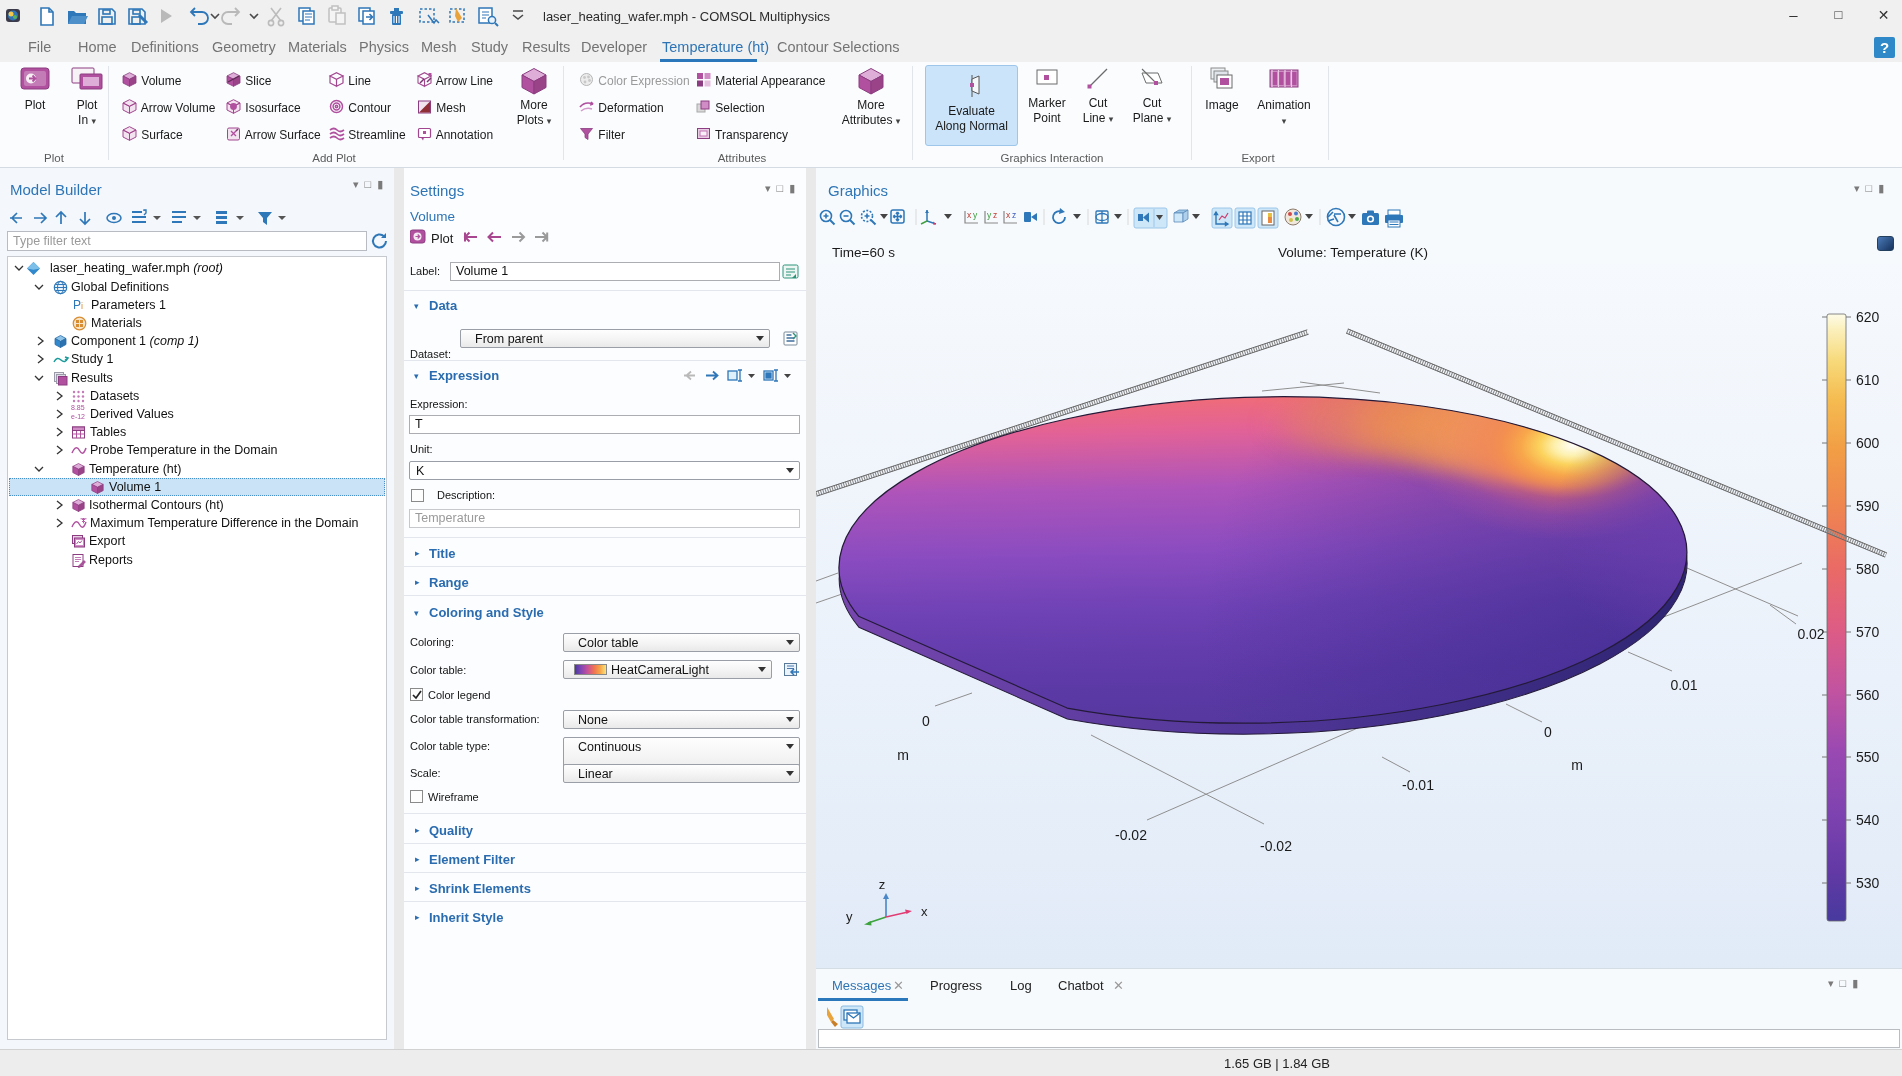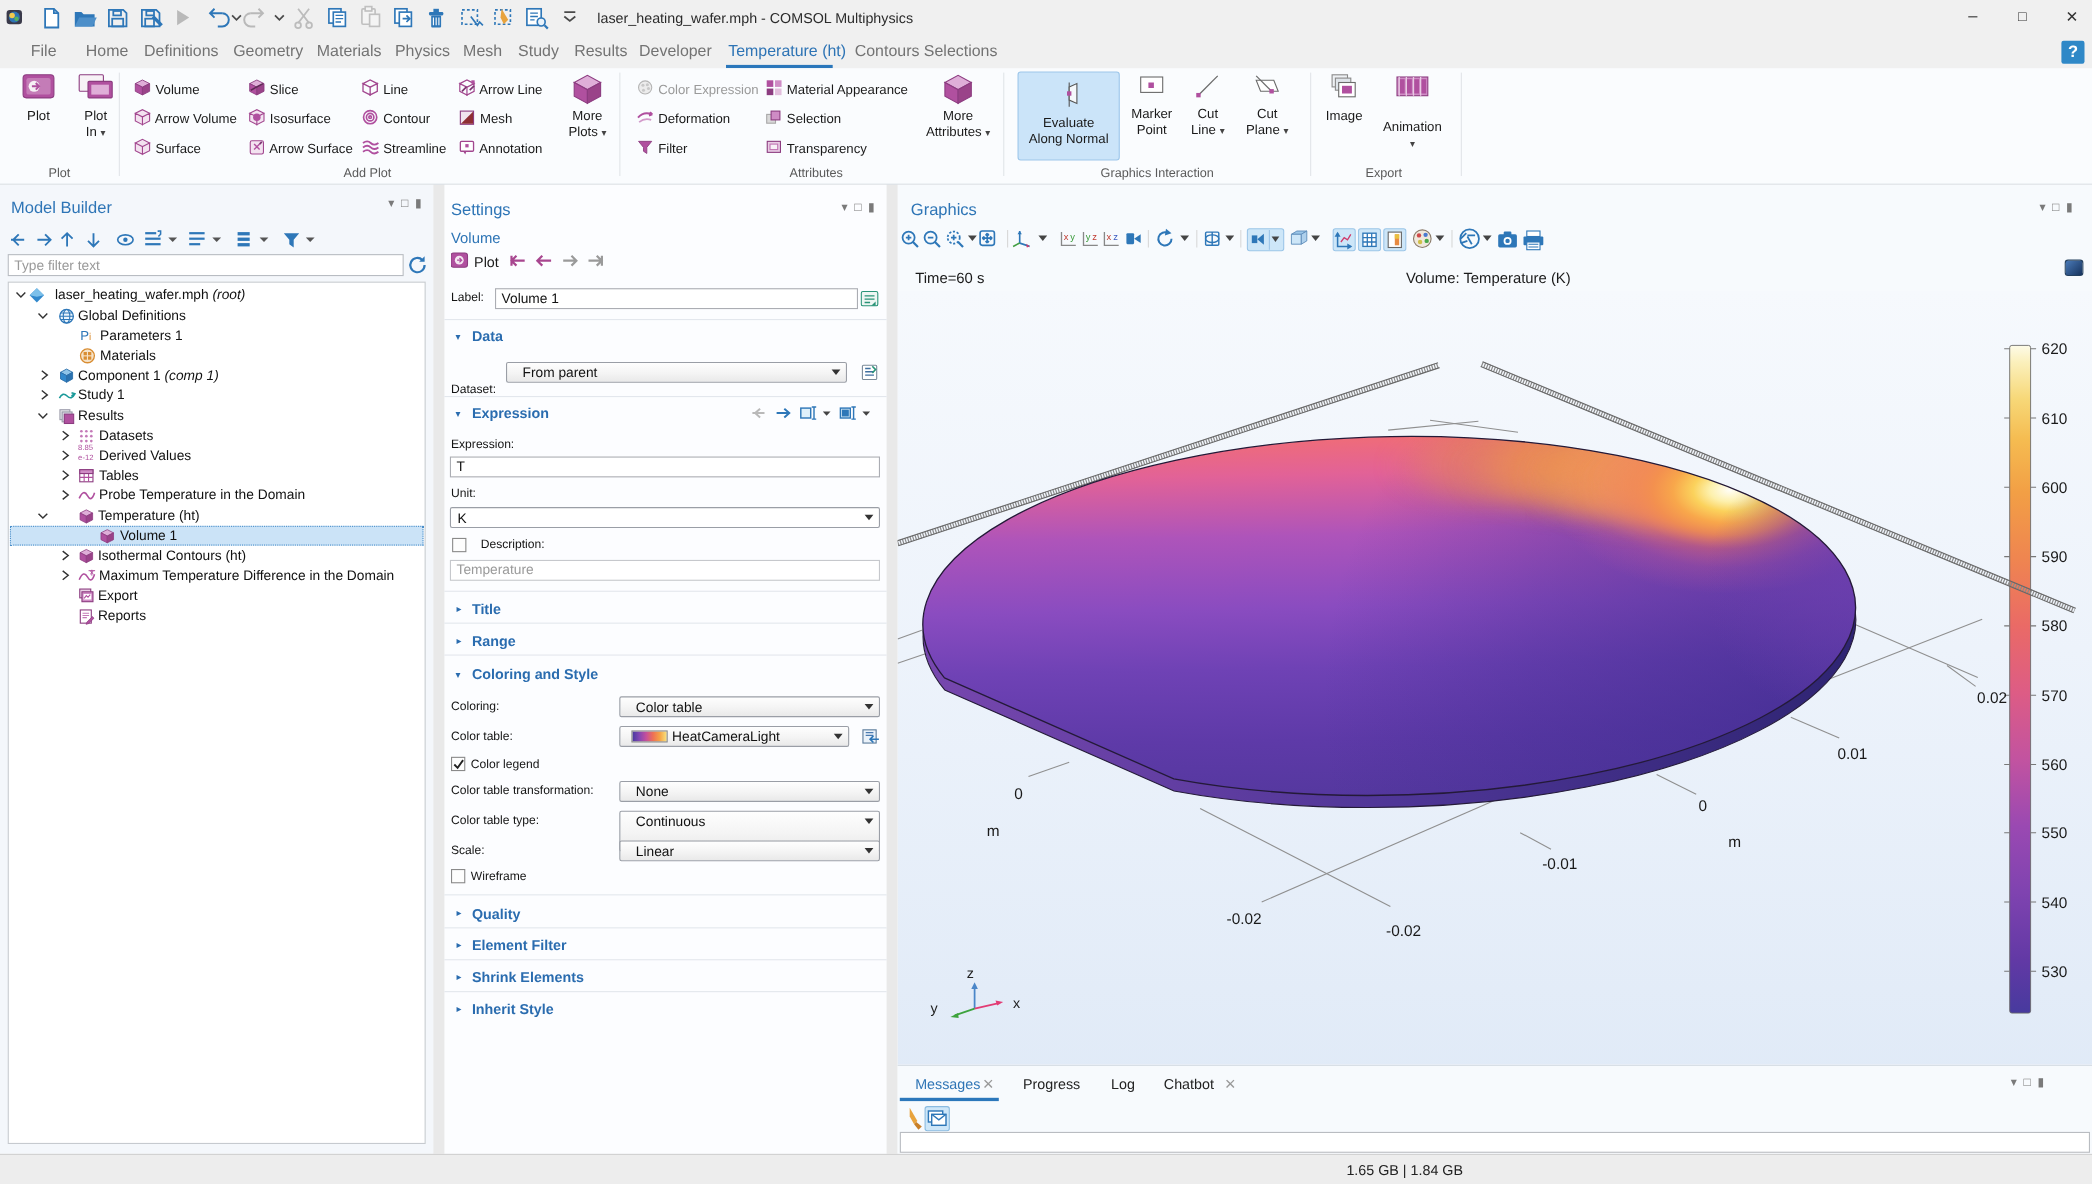--- a/index.html
+++ b/index.html
@@ -156,21 +156,21 @@
   <div class="menu-item" style="left:78px;text-align:right;">Home</div>
   <div class="menu-item" style="left:131px;">Definitions</div>
   <div class="menu-item" style="left:212px;">Geometry</div>
   <div class="menu-item" style="left:288px;">Materials</div>
   <div class="menu-item" style="left:359px;">Physics</div>
   <div class="menu-item" style="left:421px;">Mesh</div>
   <div class="menu-item" style="left:471px;">Study</div>
   <div class="menu-item" style="left:522px;">Results</div>
   <div class="menu-item" style="left:581px;">Developer</div>
   <div class="menu-item sel" style="left:662px;">Temperature (ht)</div>
-  <div class="menu-item" style="left:777px;">Contours Selections</div>
+  <div class="menu-item" style="left:777px;">Contour Selections</div>
   <div id="tabline"></div>
 </div>
 <div id="helpbtn">?</div>
 <svg width="0" height="0" style="position:absolute">
 <defs>
 <g id="cube">
         <path d="M2 5 L8.5 1.7 L15 5 L8.5 8.3 Z" fill="#dfaed8" stroke="#8c3c80" stroke-width="0.8"></path>
         <path d="M2 5 L8.5 8.3 L8.5 15.3 L2 12 Z" fill="#b0509f" stroke="#8c3c80" stroke-width="0.8"></path>
         <path d="M15 5 L8.5 8.3 L8.5 15.3 L15 12 Z" fill="#9a4389" stroke="#8c3c80" stroke-width="0.8"></path>
       </g>
@@ -355,21 +355,21 @@
     <svg width="34" height="30" viewBox="0 0 34 30">
         <rect x="3" y="5" width="28" height="17" fill="#cf8cc5" stroke="#8c3c80"></rect>
         <g fill="#8c3c80">
           <rect x="5" y="7" width="5" height="13" fill="#b0509f"></rect>
           <rect x="11.5" y="7" width="5" height="13" fill="#b0509f"></rect>
           <rect x="18" y="7" width="5" height="13" fill="#b0509f"></rect>
           <rect x="24.5" y="7" width="5" height="13" fill="#b0509f"></rect>
         </g>
         <path d="M5 5 v17 M11.5 5 v17 M18 5 v17 M24.5 5 v17" stroke="#e8cbe3" stroke-width="1.2"></path>
       </svg>
-    <div class="txt" style="margin-top:10px;">Animation<br><span class="caret">▾</span></div>
+    <div class="txt" style="margin-top:0px;">Animation<br><span class="caret">▾</span></div>
   </div>
   <div class="rlabel" style="left:1198px;">Export</div>
   <div class="rdiv" style="left:1328px;"></div>
 </div>
 <div id="mainarea"></div>
 <div id="mb">
   <div class="ptitle" style="position:absolute;left:10px;top:13px;">Model Builder</div>
   <div class="pminis" style="left:353px;top:10px;">▾□▮</div>
   <svg class="abs" style="left:8px;top:40px" width="290" height="22" viewBox="0 0 290 22">
     <g stroke="#2e77b8" stroke-width="1.7" fill="none">

